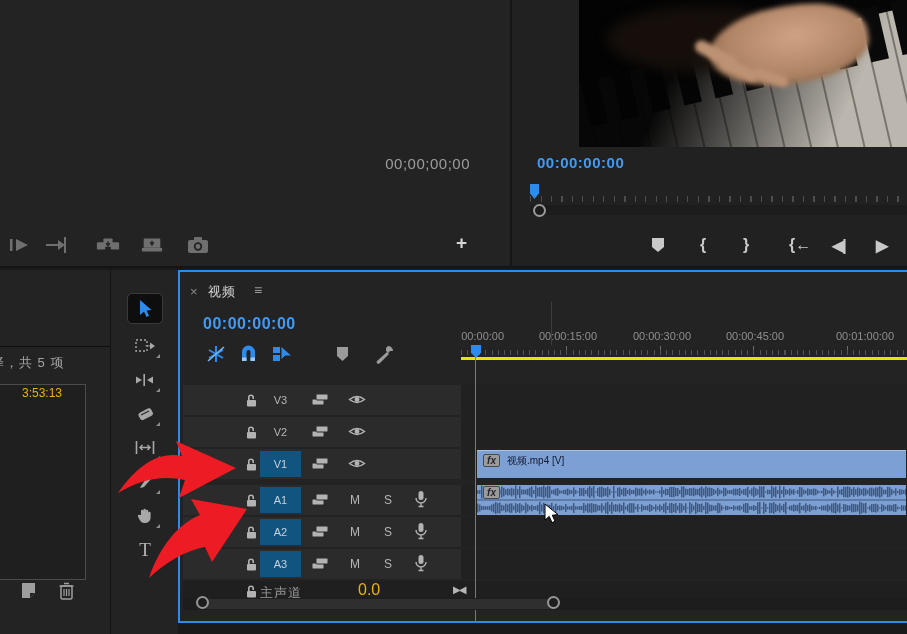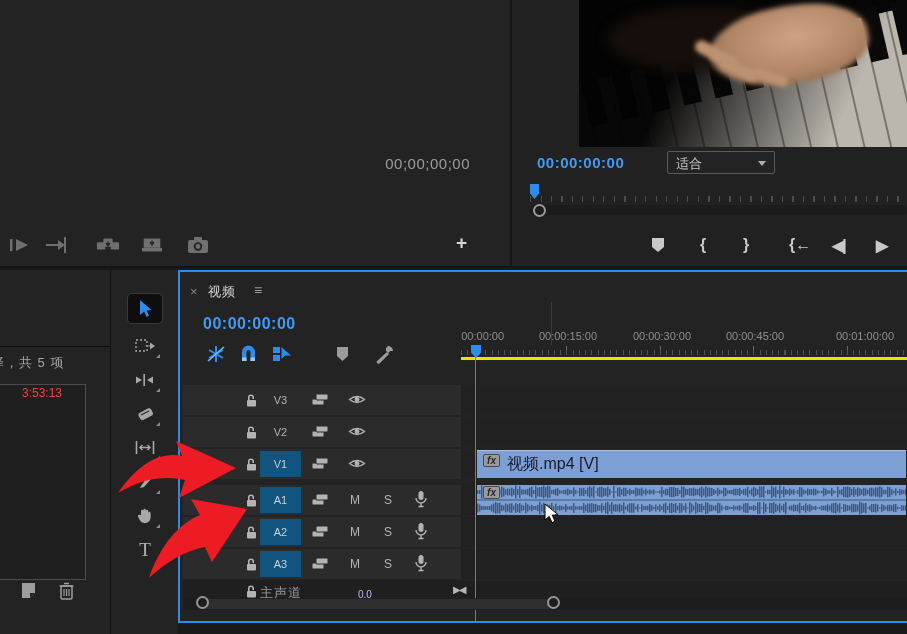--- a/index.html
+++ b/index.html
@@ -40,21 +40,21 @@
                  clip-path:polygon(0 0,100% 0,100% 62%,50% 100%,0 62%); }
   #pm-scrolltrack { left:18px; top:205px; width:379px; height:10px; background:#1c1c1c; border-radius:5px; }
   #pm-scrollhandle { left:21px; top:204px; width:13px; height:13px; border:2px solid #9a9a9a; border-radius:50%; background:#1c1c1c; }
   .pm-tico { top:236px; color:#c9c9c9; fill:#c9c9c9; font-size:16px; font-weight:bold; }
 
   
   #project-panel { left:0; top:270px; width:110px; height:364px; background:#232323; overflow:hidden; }
   #pp-divider { left:0; top:76px; width:110px; height:1px; background:#0e0e0e; }
   #pp-status { left:-9px; top:84px; color:#a6a6a6; font-size:13px; white-space:nowrap; letter-spacing:1px;}
   #pp-thumb { left:-22px; top:114px; width:108px; height:196px; border:1px solid #4c4c4c; background:#1f1f1f; }
-  #pp-duration { left:4px; top:116px; width:58px; text-align:right; color:#ef4444; font-size:12px; }
+  #pp-duration { left:4px; top:116px; width:58px; text-align:right; color:#eab308; font-size:12px; }
   .pp-fico { top:312px; fill:#9e9e9e; }
 
   
   #tools-panel { left:110px; top:270px; width:68px; height:364px; background:#232323; border-left:1px solid #141414; }
   .tool { position:absolute; left:17px; width:34px; height:29px; display:flex; align-items:center; justify-content:center; color:#a8a8a8; }
   .tool svg { fill:#a8a8a8; stroke:#a8a8a8; }
   .tool.active { background:#0e0e0e; border-radius:4px; outline:1px solid #3a3a3a; }
   .tool.active svg { fill:#2d8ceb; stroke:#2d8ceb; }
   .tool .fly { position:absolute; right:2px; bottom:2px; width:0; height:0; border-left:4px solid transparent; border-bottom:4px solid #8a8a8a; }
   #tool-type { font-family:"Liberation Serif", serif; font-size:19px; color:#b5b5b5; }
@@ -88,28 +88,28 @@
   .tbadge.target { background:#11547f; }
   .tbadge.plain { color:#b5b5b5; }
   .syncico { position:absolute; left:128px; top:7px; }
   .eyeico { position:absolute; left:165px; top:8px; }
   .mlab { position:absolute; left:167px; top:8px; color:#b5b5b5; font-size:12px; }
   .slab { position:absolute; left:201px; top:8px; color:#b5b5b5; font-size:12px; }
   .micico { position:absolute; left:231px; top:5px; }
 
   #master-row { left:3px; top:309px; width:726px; height:21px; background:#1f1f1f; }
   #master-label { position:absolute; left:77px; top:3px; color:#9a9a9a; font-size:13px; letter-spacing:1px; }
-  #master-level { position:absolute; left:175px; top:8px; color:#c4b5fd; font-size:10px; }
+  #master-level { position:absolute; left:175px; top:0; color:#eab308; font-size:16px; }
   #master-kf { position:absolute; left:270px; top:3px; color:#b5b5b5; font-size:10px; letter-spacing:-2px; }
 
   #clip-video { left:297px; top:178px; width:429px; height:28px; background:#7ca0d3; border-top:1px solid #a9c3e6; }
   .fxbadge { position:absolute; left:6px; top:3px; width:17px; height:13px; background:#9b9b9b; border:1px solid #4a4a4a;
              border-radius:2px; color:#26262e; font-size:10px; font-style:italic; font-weight:bold;
              display:flex; align-items:center; justify-content:center; }
-  #clip-video-label { position:absolute; left:30px; top:3px; color:#181830; font-size:16px; }
+  #clip-video-label { position:absolute; left:30px; top:3px; color:#181830; font-size:10px; }
   #clip-audio { left:297px; top:213px; width:429px; height:30px; background:#7ca0d3; }
   #clip-audio .chsep { position:absolute; left:0; top:14px; width:100%; height:2px; background:#5d7ba8; }
   #clip-audio svg { position:absolute; left:0; }
 
   #tl-scroll-track { left:3px; top:326px; width:726px; height:12px; background:#1d1d1d; }
   #tl-scroll-bar { left:22px; top:327px; width:352px; height:10px; background:#2f2f2f; border-radius:5px; }
   .scroll-handle { position:absolute; top:324px; width:13px; height:13px; border:2px solid #969696; border-radius:50%; background:#1d1d1d; }
 
   #annot-arrows, #mouse-cursor { pointer-events:none; }
 </style>
@@ -153,24 +153,20 @@
       <div class="vf-keys"></div>
       <div class="vf-black"></div>
       <div class="vf-shade"></div>
       <div class="vf-refl"></div>
       <div class="vf-hand"></div>
       <div class="vf-finger" style="right:170px; top:48px; width:46px; height:13px; transform:rotate(28deg);"></div>
       <div class="vf-finger" style="right:150px; top:64px; width:40px; height:12px; transform:rotate(24deg);"></div>
       <div class="vf-finger" style="right:120px; top:72px; width:36px; height:11px; transform:rotate(18deg);"></div>
     </div>
     <div class="abs" id="pm-timecode">00:00:00:00</div>
-    <div class="abs" id="pm-fit">
-      <span>适合</span>
-      <span class="chev"></span>
-    </div>
     <div class="abs" id="pm-ruler"></div>
     <div class="abs" id="pm-playhead"></div>
     <div class="abs" id="pm-scrolltrack"></div>
     <div class="abs" id="pm-scrollhandle"></div>
     <svg class="abs pm-tico" style="left:138px; top:237px" width="16" height="16" viewBox="0 0 16 16">
       <path d="M2 1 h12 v9 l-6 5 -6 -5 Z" fill="#c9c9c9"></path>
     </svg>
     <div class="abs pm-tico" style="left:188px">{</div>
     <div class="abs pm-tico" style="left:231px">}</div>
     <div class="abs pm-tico" style="left:277px">{←</div>

